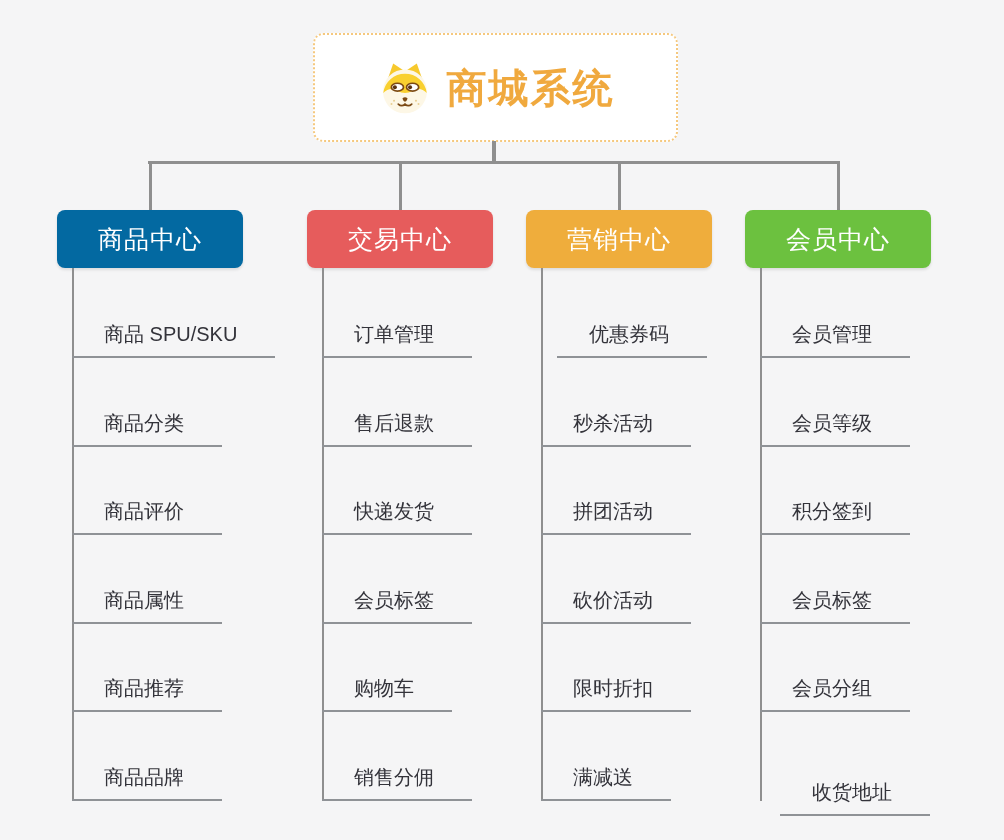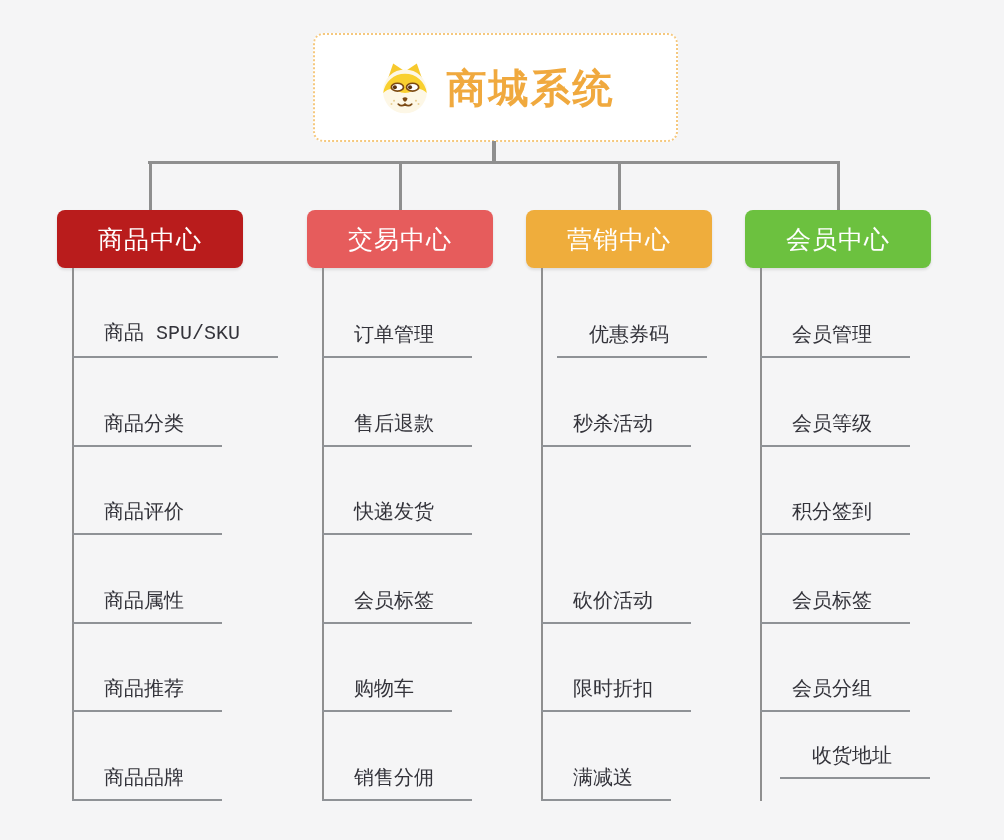--- a/index.html
+++ b/index.html
@@ -77,25 +77,25 @@
       <circle cx="48" cy="51" r="1.2" fill="#e9cf92"></circle>
     </svg>
     <div class="root-title">商城系统</div>
   </div>
 
   <div class="line stub"></div>
   <div class="line rail"></div>
 
 <div class="line drop" style="left: 148.5px;"></div>
     <div class="branch" style="left: 57px;">
-      <div class="branch-box" style="background: #b91c1c;">
+      <div class="branch-box" style="background: #0369a1;">
         <span class="branch-label">商品中心</span>
       </div>
       <div class="trunk line"></div>
-    <div class="item" style="top: 108px; font-family: Liberation Mono, monospace;"><span class="item-label">商品 SPU/SKU</span></div>
+    <div class="item" style="top: 108px;"><span class="item-label">商品 SPU/SKU</span></div>
       <div class="item" style="top: 197px;"><span class="item-label">商品分类</span></div>
       <div class="item" style="top: 374px;"><span class="item-label">商品属性</span></div>
       <div class="item" style="top: 285px;"><span class="item-label">商品评价</span></div>
       <div class="item" style="top: 462px;"><span class="item-label">商品推荐</span></div>
       <div class="item" style="top: 551px;"><span class="item-label">商品品牌</span></div>
     </div>
   <div class="line drop" style="left: 398.5px;"></div>
     <div class="branch" style="left: 307px;">
       <div class="branch-box" style="background: rgb(230, 92, 92);">
         <span class="branch-label">交易中心</span>
@@ -109,30 +109,31 @@
       <div class="item" style="top: 462px;"><span class="item-label">购物车</span></div>
     </div>
   <div class="line drop" style="left: 617.5px;"></div>
     <div class="branch" style="left: 526px;">
       <div class="branch-box" style="background: rgb(239, 173, 60);">
         <span class="branch-label">营销中心</span>
       </div>
       <div class="trunk line"></div>
     <div class="item" style="top: 108px; padding-left: 16px;"><span class="item-label">优惠券码</span></div>
       <div class="item" style="top: 197px;"><span class="item-label">秒杀活动</span></div>
+      <div class="item" style="top: 285px;"><span class="item-label">拼团活动</span></div>
       <div class="item" style="top: 374px;"><span class="item-label">砍价活动</span></div>
       <div class="item" style="top: 462px;"><span class="item-label">限时折扣</span></div>
       <div class="item" style="top: 551px;"><span class="item-label">满减送</span></div>
     </div>
   <div class="line drop" style="left: 836.5px;"></div>
     <div class="branch" style="left: 745px;">
       <div class="branch-box" style="background: rgb(108, 193, 63);">
         <span class="branch-label">会员中心</span>
       </div>
       <div class="trunk line"></div>
     <div class="item" style="top: 108px;"><span class="item-label">会员管理</span></div>
       <div class="item" style="top: 197px;"><span class="item-label">会员等级</span></div>
       <div class="item" style="top: 285px;"><span class="item-label">积分签到</span></div>
       <div class="item" style="top: 374px;"><span class="item-label">会员标签</span></div>
       <div class="item" style="top: 462px;"><span class="item-label">会员分组</span></div>
-      <div class="item" style="top: 529px; padding-left: 20px;"><span class="item-label">收货地址</span></div>
+      <div class="item" style="top: 566px; padding-left: 20px;"><span class="item-label">收货地址</span></div>
     </div>
   </div>
 
 </body></html>

